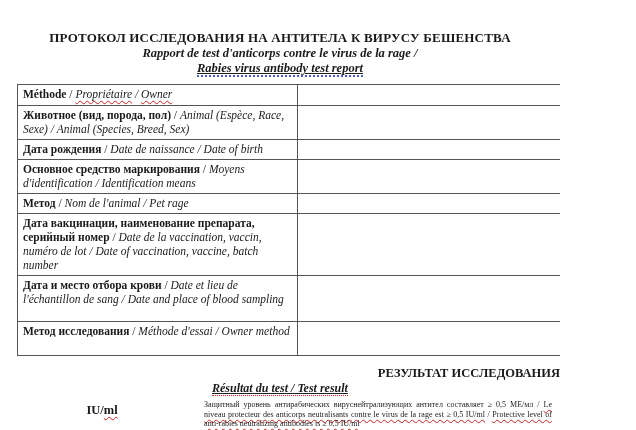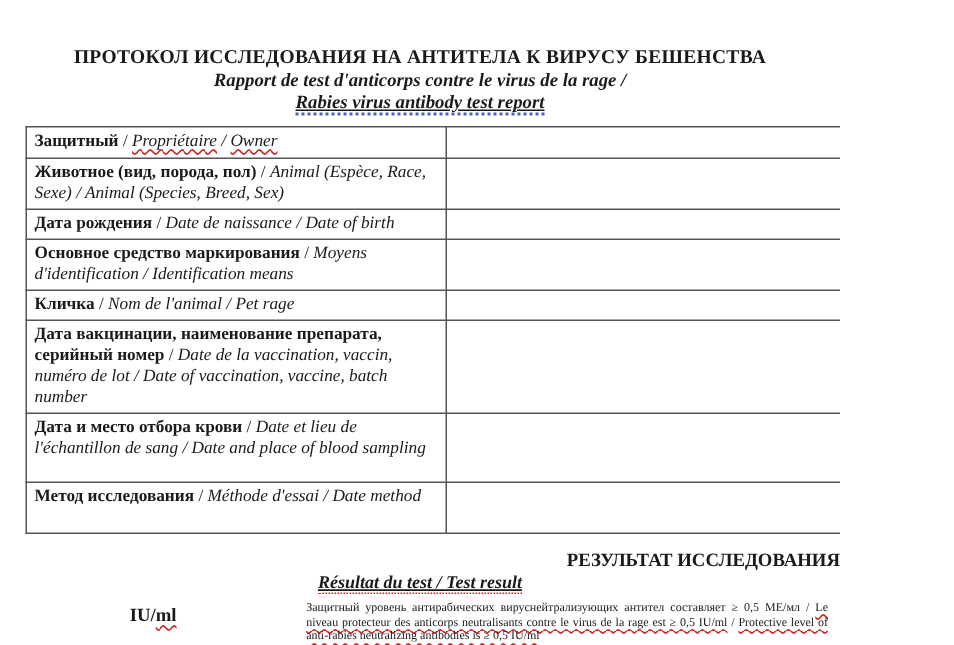--- a/index.html
+++ b/index.html
@@ -91,21 +91,20 @@
     font-size: 12.5px;
     line-height: 15px;
     margin-top: 10px;
   }
   .result-subtitle {
     text-align: center;
     font-weight: bold;
     font-style: italic;
     font-size: 12px;
     line-height: 15px;
-    text-decoration: underline;
   }
   .result-subtitle .underlined {
     text-decoration: underline;
     border-bottom: 1px dotted var(--spellcheck-red);
   }
   .result-row {
     display: flex;
     margin-top: 4px;
   }
   .unit-block {
@@ -132,49 +131,49 @@
   <div class="doc-title">ПРОТОКОЛ ИССЛЕДОВАНИЯ НА АНТИТЕЛА К ВИРУСУ БЕШЕНСТВА</div>
   <div class="doc-subtitle">Rapport de test d'anticorps contre le virus de la rage /</div>
   <div class="doc-subtitle doc-subtitle-en">
     <span class="link-like">Rabies virus antibody test report</span>
   </div>
 
 
   <table class="form-table">
     <tbody id="table-body">
         <tr>
-          <td class="label-cell"><b>Защитный</b><span> / </span><i class="sq">Propriétaire</i><i> / </i><i class="sq">Owner</i></td>
+          <td class="label-cell"><b>Méthode</b><span> / </span><i class="sq">Propriétaire</i><i> / </i><i class="sq">Owner</i></td>
           <td class="value-cell"></td>
         </tr>
         <tr>
           <td class="label-cell"><b>Животное (вид, порода, пол)</b><span> / </span><i>Animal (Espèce, Race, Sexe) / Animal (Species, Breed, Sex)</i></td>
           <td class="value-cell"></td>
         </tr>
         <tr>
           <td class="label-cell"><b>Дата рождения</b><span> / </span><i>Date de naissance / Date of birth</i></td>
           <td class="value-cell"></td>
         </tr>
         <tr>
           <td class="label-cell"><b>Основное средство маркирования</b><span> / </span><i>Moyens d'identification / Identification means</i></td>
           <td class="value-cell"></td>
         </tr>
         <tr>
-          <td class="label-cell"><b>Кличка</b><span> / </span><i>Nom de l'animal / Pet rage</i></td>
+          <td class="label-cell"><b>Метод</b><span> / </span><i>Nom de l'animal / Pet rage</i></td>
           <td class="value-cell"></td>
         </tr>
         <tr>
           <td class="label-cell"><b>Дата вакцинации, наименование препарата, серийный номер</b><span> / </span><i>Date de la vaccination, vaccin, numéro de lot / Date of vaccination, vaccine, batch number</i></td>
           <td class="value-cell"></td>
         </tr>
         <tr>
           <td class="label-cell"><b>Дата и место отбора крови</b><span> / </span><i>Date et lieu de l'échantillon de sang / Date and place of blood sampling</i></td>
           <td class="value-cell"></td>
         </tr>
         <tr>
-          <td class="label-cell"><b>Метод исследования</b><span> / </span><i>Méthode d'essai / Date method</i></td>
+          <td class="label-cell"><b>Метод исследования</b><span> / </span><i>Méthode d'essai / Owner method</i></td>
           <td class="value-cell"></td>
         </tr>
       </tbody>
   </table>
 
   <div class="result-section">
     <div class="result-title">РЕЗУЛЬТАТ ИССЛЕДОВАНИЯ</div>
     <div class="result-subtitle">
       <span class="underlined">Résultat du test / Test result</span>
     </div>

